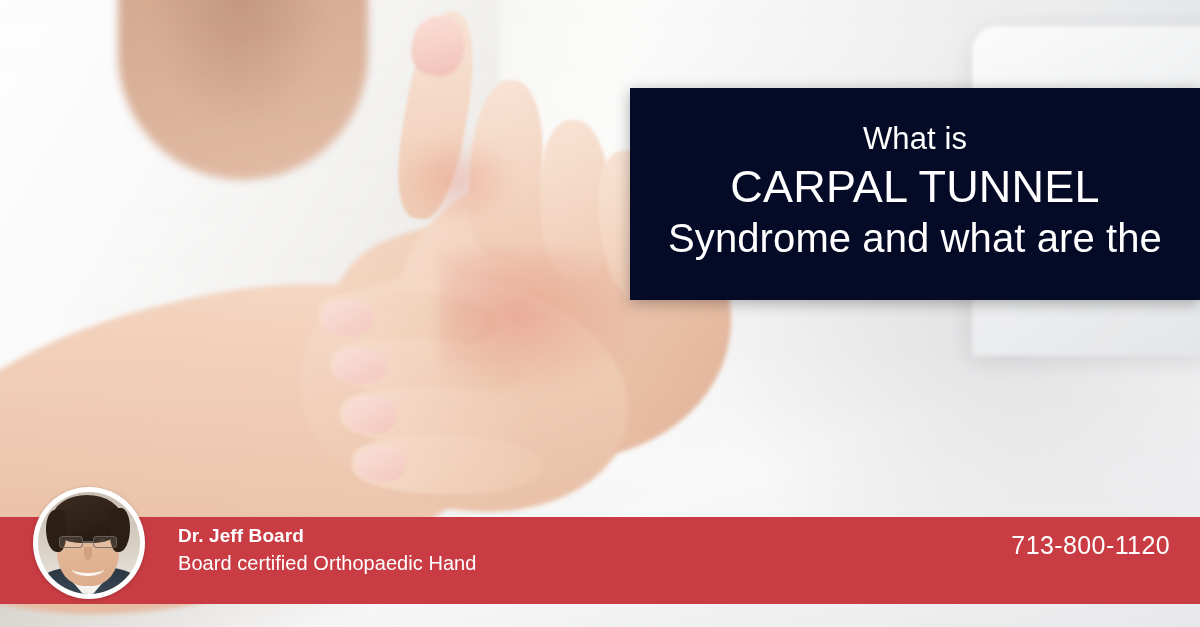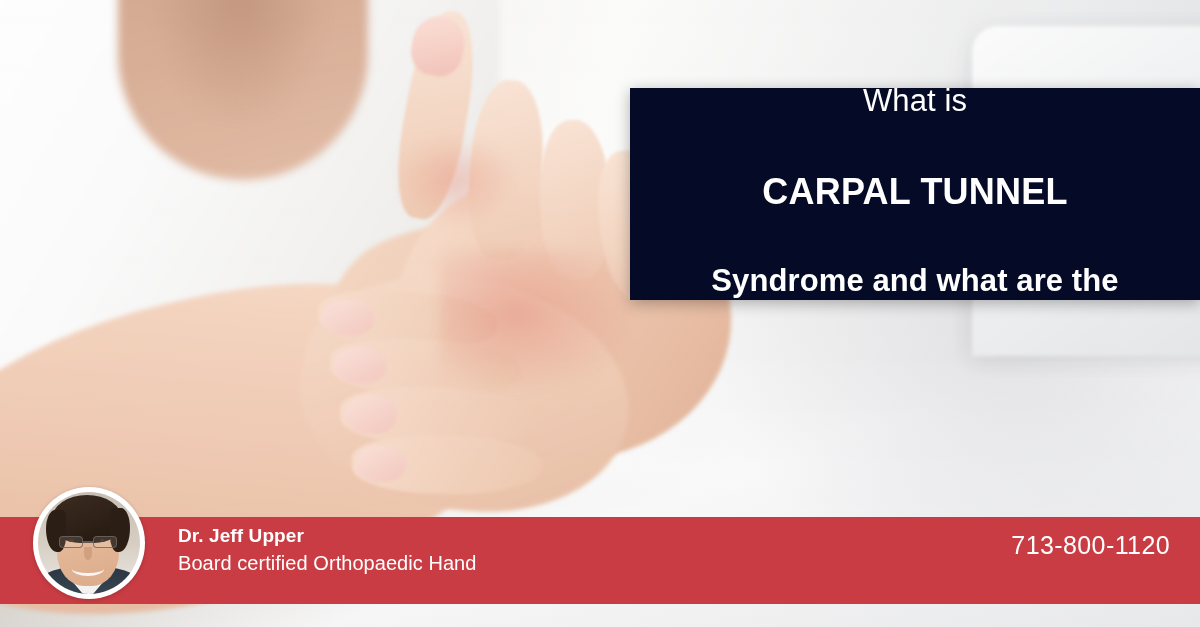--- a/index.html
+++ b/index.html
@@ -140,33 +140,32 @@
     width:570px; height:212px;
     background:#050b26;
     box-shadow:0 3px 14px rgba(0,0,0,0.30);
     display:flex;
     flex-direction:column;
     align-items:center;
     justify-content:center;
     padding:4px 10px 8px 10px;
     text-align:center;
     color:#ffffff;
-    gap:48px;
   }
   .hl-line1 {
     font-size:31px; font-weight:400; line-height:1.08;
     letter-spacing:0.1px;
   }
   .hl-line2 {
-    font-size:36px; font-weight:700; line-height:1.12;
+    font-size:45px; font-weight:400; line-height:1.12;
     letter-spacing:0.2px;
     margin-top:6px;
   }
   .hl-line3, .hl-line4 {
-    font-size:31px; font-weight:700; line-height:1.17;
+    font-size:40px; font-weight:400; line-height:1.17;
     letter-spacing:0.1px;
   }
   .hl-line3 { margin-top:3px; }
 
   
   .footer-bar {
     position:absolute;
     left:0; top:517px;
     width:1200px; height:87px;
     background:#c93c43;
@@ -337,21 +336,21 @@
         <div class="av-lens left"></div>
         <div class="av-bridge"></div>
         <div class="av-lens right"></div>
       </div>
       <div class="av-nose"></div>
       <div class="av-smile"></div>
     </div>
   </div>
 
   <div class="doctor-info">
-    <div class="doc-name">Dr. Jeff Upper</div>
+    <div class="doc-name">Dr. Jeff Board</div>
     <div class="doc-line">Board certified Orthopaedic Hand</div>
   </div>
 
   <div class="contact-info">
     <div class="phone">713-800-1120</div>
   </div>
 
 </div>
 
 </body></html>

